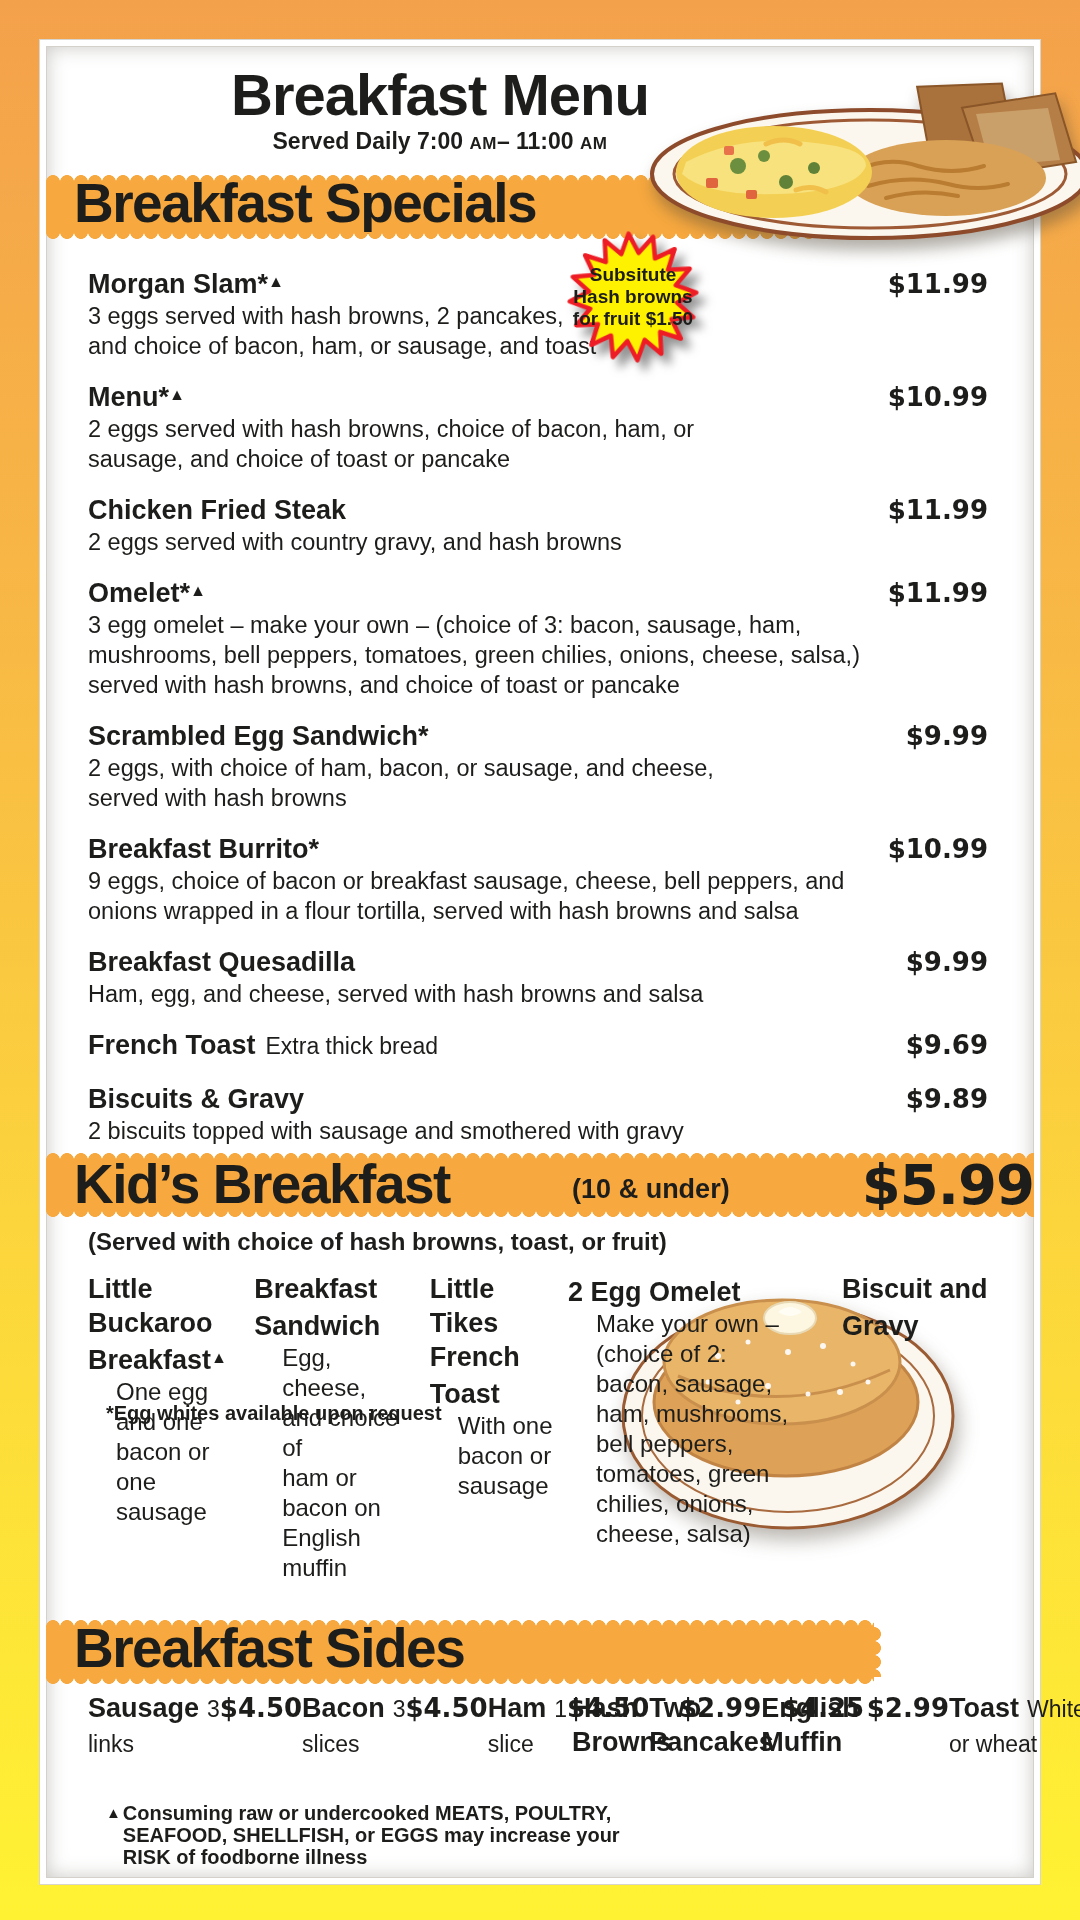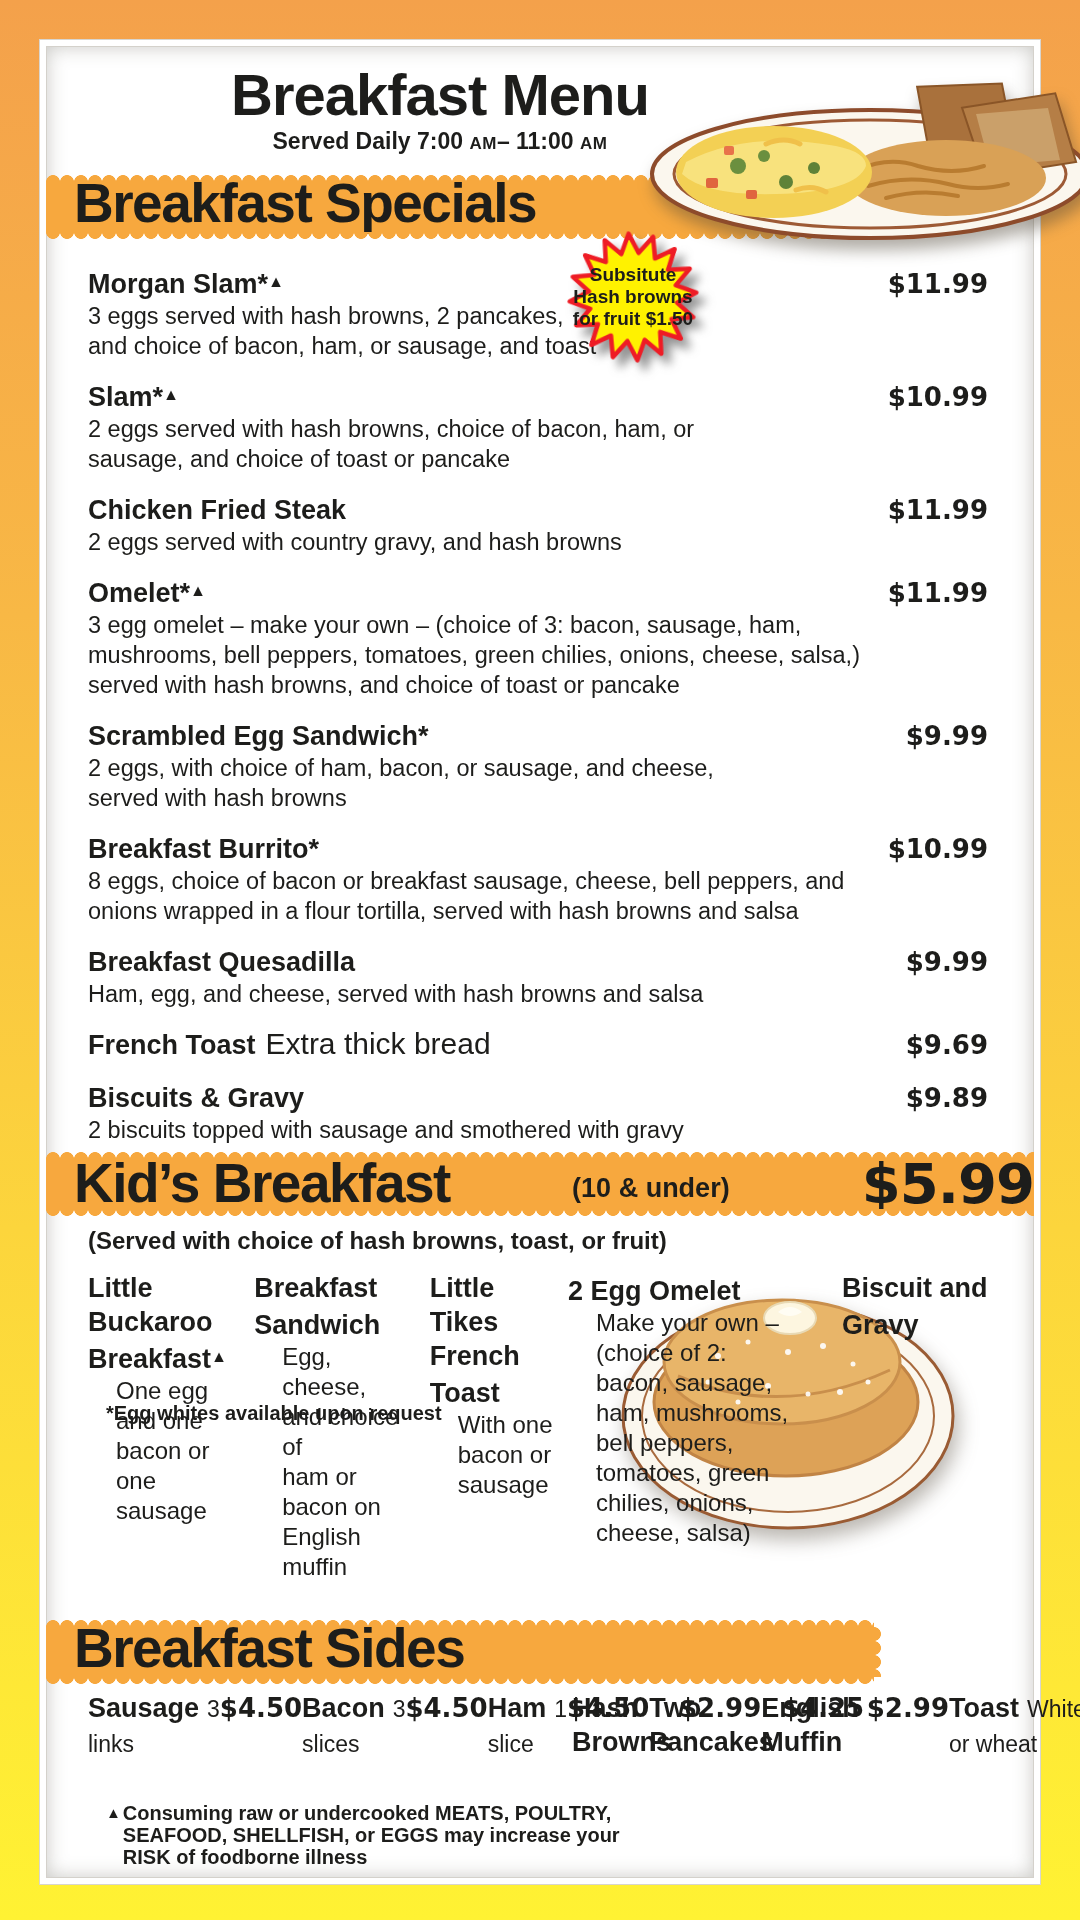--- a/index.html
+++ b/index.html
@@ -34,21 +34,21 @@
     background-size:7px 14px;}
   .banner.partial{width:828px;}
   .banner h2{margin:0;position:relative;top:-9px;padding-left:28px;
     font-size:55px;line-height:60px;font-weight:bold;letter-spacing:-1.5px;white-space:nowrap;}
 
   
   .items{margin-top:32px;display:flex;flex-direction:column;gap:16px;position:relative;z-index:2;}
   .row{display:flex;justify-content:space-between;align-items:baseline;gap:23px;}
   .iname{font-size:27px;font-weight:bold;line-height:34px;}
   .mark{font-size:0.60em;font-weight:bold;vertical-align:6px;}
-  .qual{font-weight:normal;font-size:30px;margin-left:10px;}
+  .qual{font-weight:normal;font-size:23px;margin-left:10px;}
   .price{font-family:"DejaVu Sans",sans-serif;font-size:26px;font-weight:bold;}
   .desc{font-size:23.5px;line-height:30px;white-space:pre-line;}
   .desc:empty{display:none;}
 
   
   .starburst{position:absolute;left:498px;top:180px;width:178px;height:142px;z-index:4;}
   .starburst svg{position:absolute;inset:0;width:100%;height:100%;
     filter:drop-shadow(7px 9px 5px rgba(60,60,60,.55));transform:rotate(-4deg);}
   .star-text{position:absolute;inset:0;display:flex;flex-direction:column;justify-content:center;
     text-align:center;font-size:19px;line-height:22px;font-weight:bold;z-index:2;}
@@ -143,21 +143,21 @@
       <div class="item">
         <div class="row">
             <span class="iname"><span>Morgan Slam*</span><sup class="mark">▲</sup></span>
             <span class="price">$11.99</span>
           </div>
         <div class="desc">3 eggs served with hash browns, 2 pancakes,
 and choice of bacon, ham, or sausage, and toast</div>
       </div>
       <div class="item">
         <div class="row">
-            <span class="iname"><span>Slam*</span><sup class="mark">▲</sup></span>
+            <span class="iname"><span>Menu*</span><sup class="mark">▲</sup></span>
             <span class="price">$10.99</span>
           </div>
         <div class="desc">2 eggs served with hash browns, choice of bacon, ham, or
 sausage, and choice of toast or pancake</div>
       </div>
       <div class="item">
         <div class="row">
             <span class="iname"><span>Chicken Fried Steak</span><sup class="mark"></sup></span>
             <span class="price">$11.99</span>
           </div>
@@ -178,21 +178,21 @@
             <span class="price">$9.99</span>
           </div>
         <div class="desc">2 eggs, with choice of ham, bacon, or sausage, and cheese,
 served with hash browns</div>
       </div>
       <div class="item">
         <div class="row">
             <span class="iname"><span>Breakfast Burrito*</span><sup class="mark"></sup></span>
             <span class="price">$10.99</span>
           </div>
-        <div class="desc">8 eggs, choice of bacon or breakfast sausage, cheese, bell peppers, and
+        <div class="desc">9 eggs, choice of bacon or breakfast sausage, cheese, bell peppers, and
 onions wrapped in a flour tortilla, served with hash browns and salsa</div>
       </div>
       <div class="item">
         <div class="row">
             <span class="iname"><span>Breakfast Quesadilla</span><sup class="mark"></sup></span>
             <span class="price">$9.99</span>
           </div>
         <div class="desc">Ham, egg, and cheese, served with hash browns and salsa</div>
       </div>
       <div class="item">

